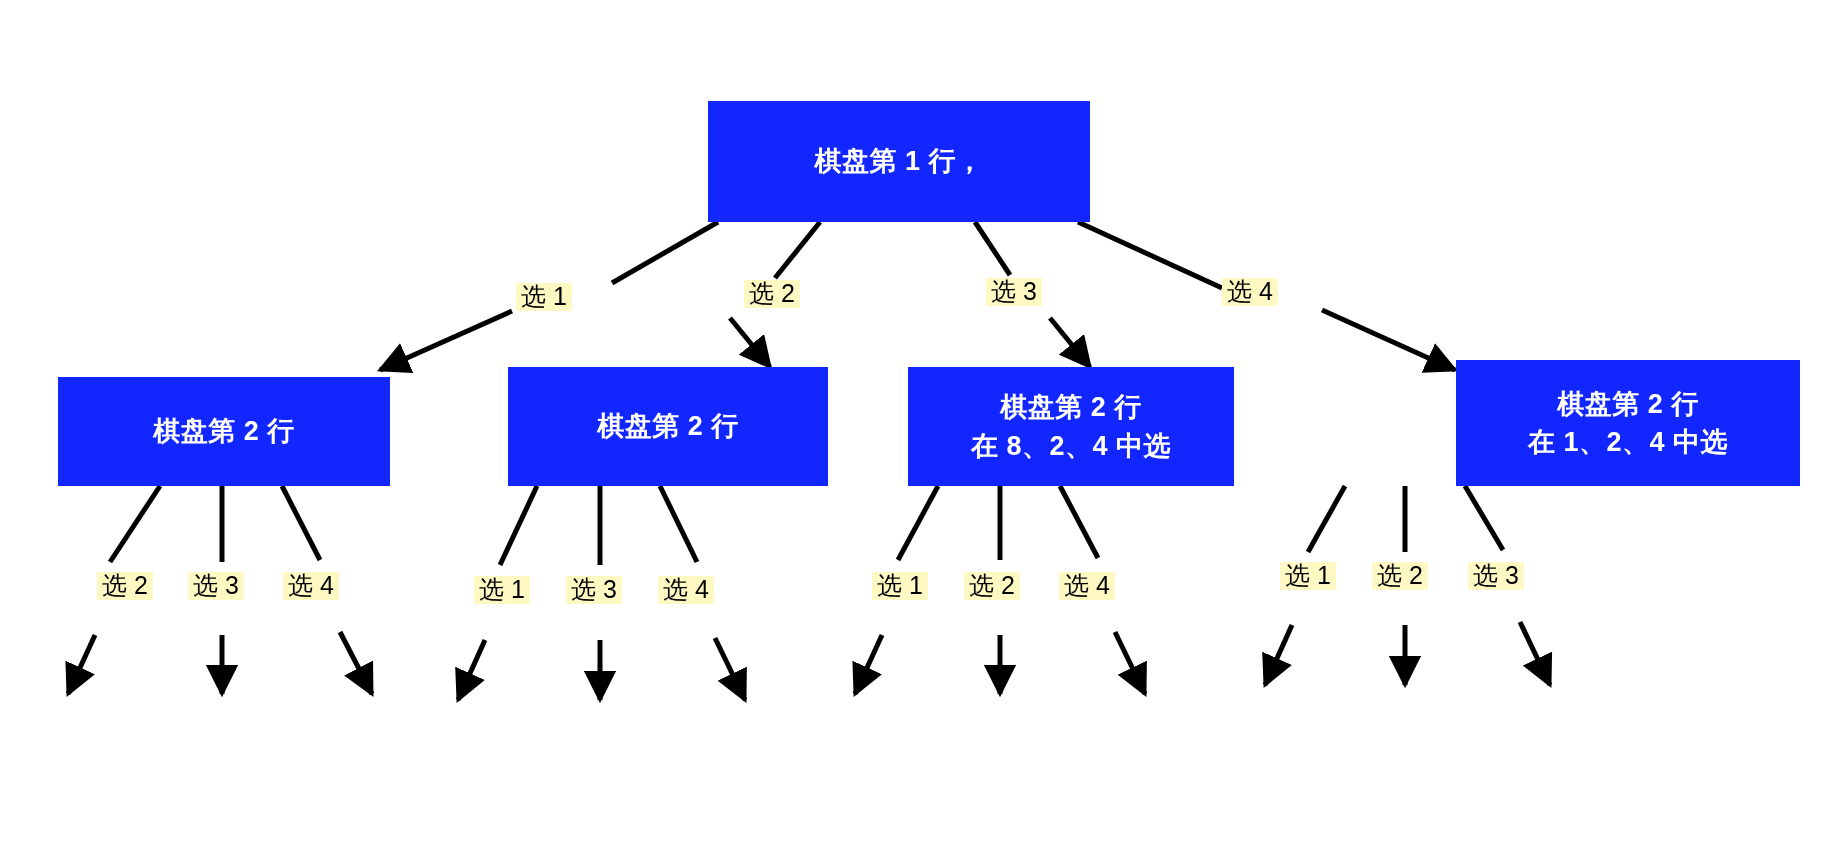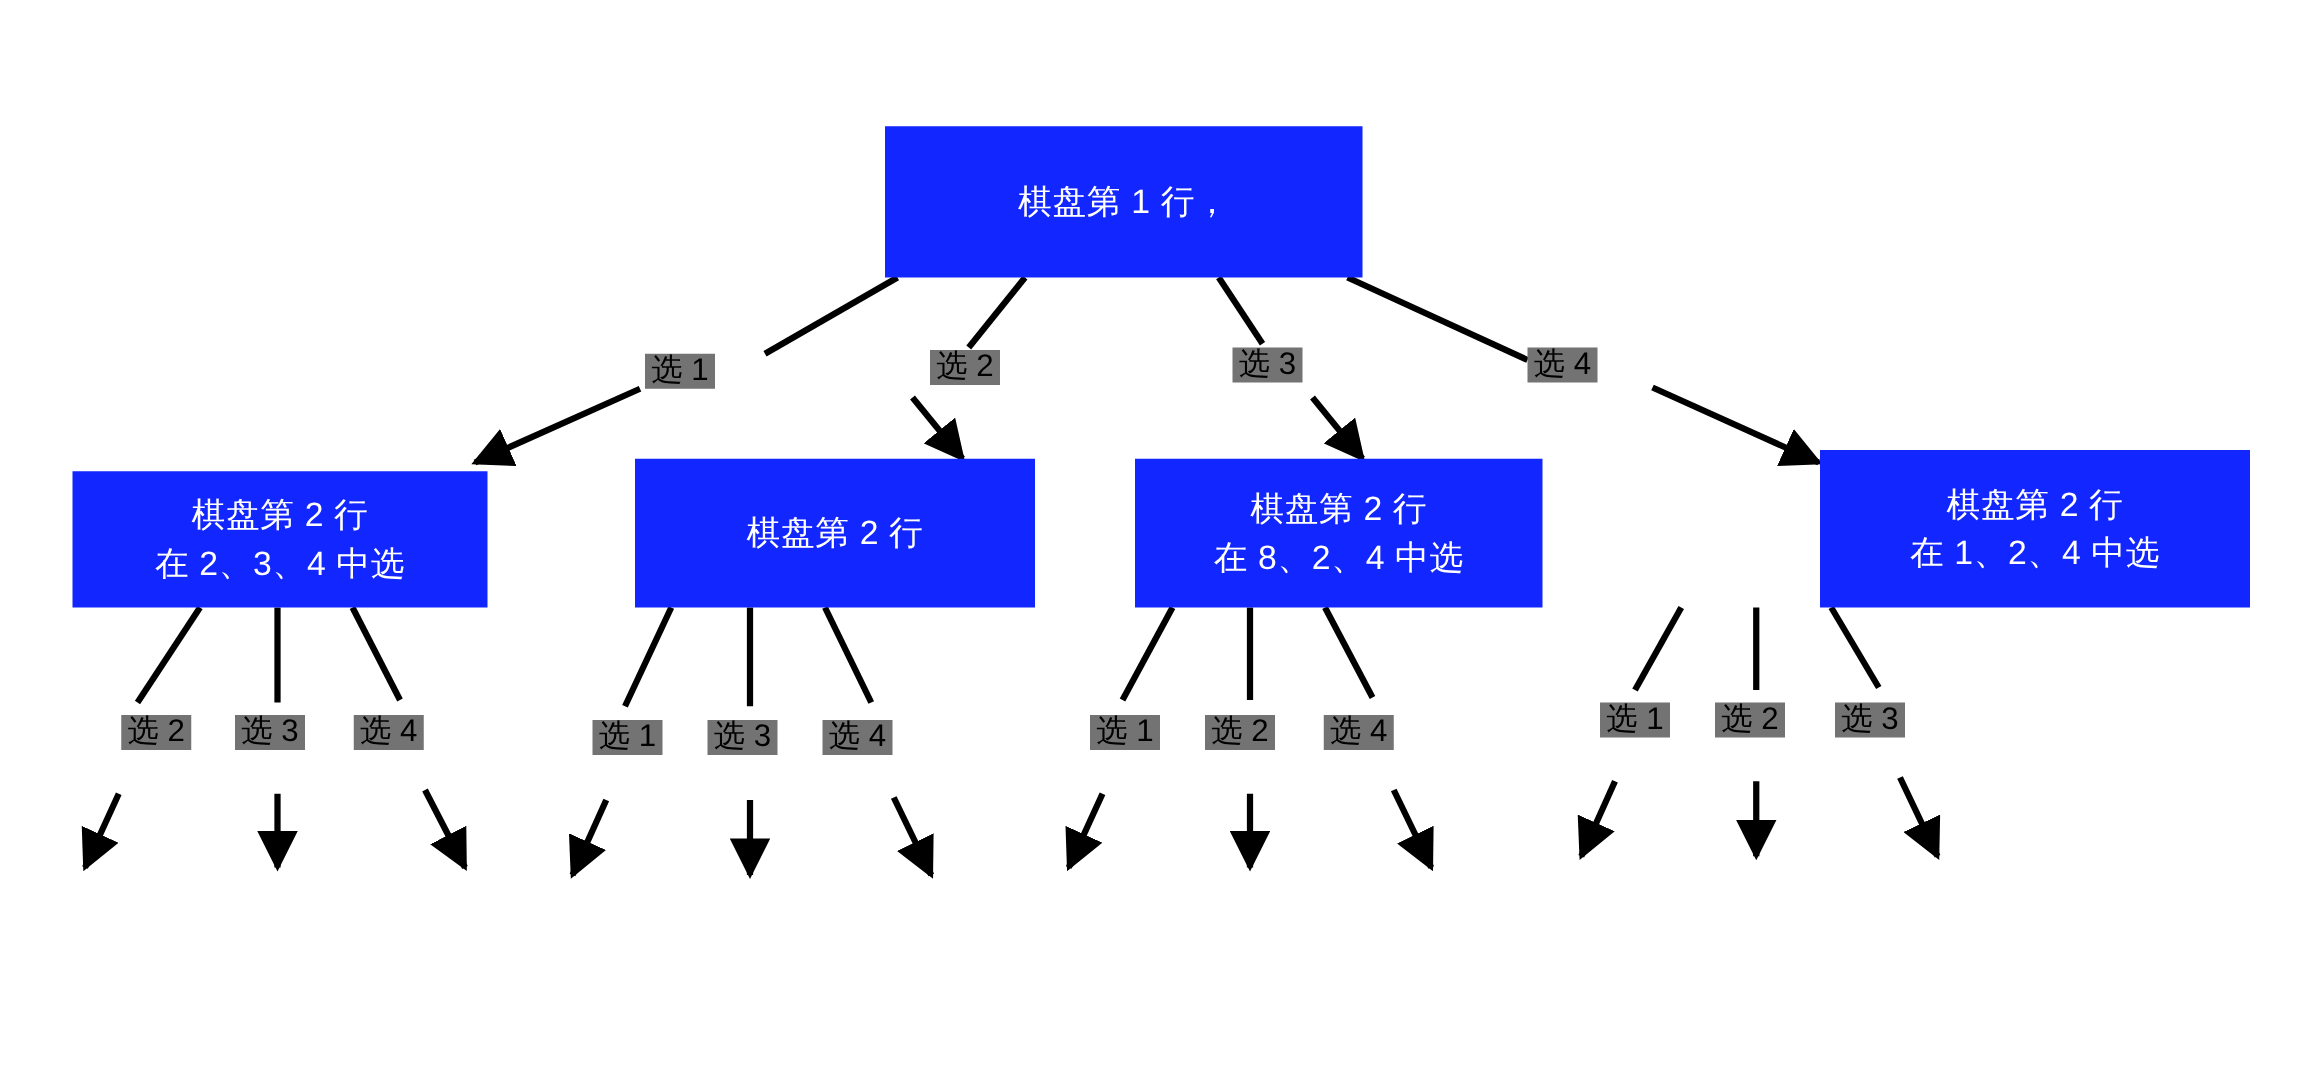--- a/index.html
+++ b/index.html
@@ -32,29 +32,30 @@
     color: #ffffff;
     display: flex;
     flex-direction: column;
     align-items: center;
     justify-content: center;
     line-height: 1.42;
     font-size: 27px;
     letter-spacing: 0.5px;
     box-sizing: border-box;
     text-align: center;
+    font-weight: bold;
   }
   .node .line {
     white-space: nowrap;
   }
   .edge-label {
     position: absolute;
     font-size: 25px;
     color: #000000;
-    background: #737373;
+    background: #fef9c3;
     white-space: nowrap;
     padding: 0 5px;
     line-height: 1.1;
   }
   .caption {
     position: absolute;
     font-size: 26px;
     color: #000000;
     white-space: nowrap;
     line-height: 1.3;
@@ -115,21 +116,20 @@
       <line x1="1520" y1="622" x2="1550" y2="685" marker-end="url(#ah)"></line>
     </g>
   </svg>
 
   <div class="node" style="left:708px; top:101px; width:382px; height:121px;">
     <span class="line">棋盘第 1 行，</span>
   </div>
 
   <div class="node" style="left:58px; top:377px; width:332px; height:109px;">
     <span class="line">棋盘第 2 行</span>
-    <span class="line">在 2、3、4 中选</span>
   </div>
 
   <div class="node" style="left:508px; top:367px; width:320px; height:119px;">
     <span class="line">棋盘第 2 行</span>
   </div>
 
   <div class="node" style="left:908px; top:367px; width:326px; height:119px;">
     <span class="line">棋盘第 2 行</span>
     <span class="line">在 8、2、4 中选</span>
   </div>

